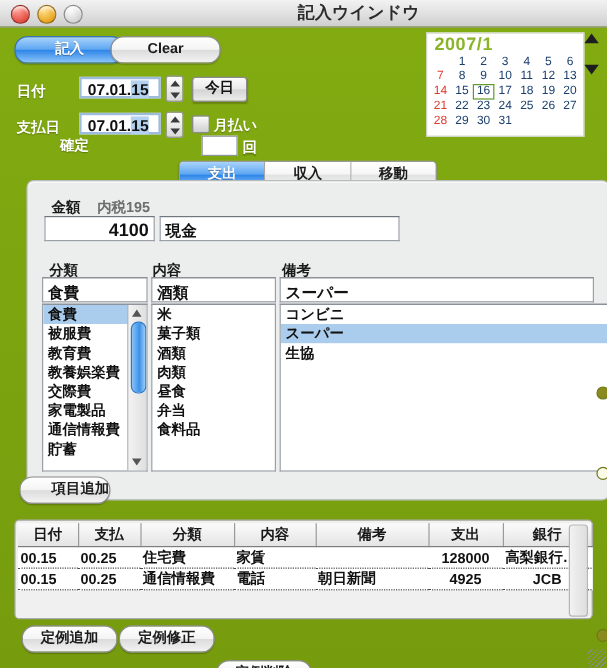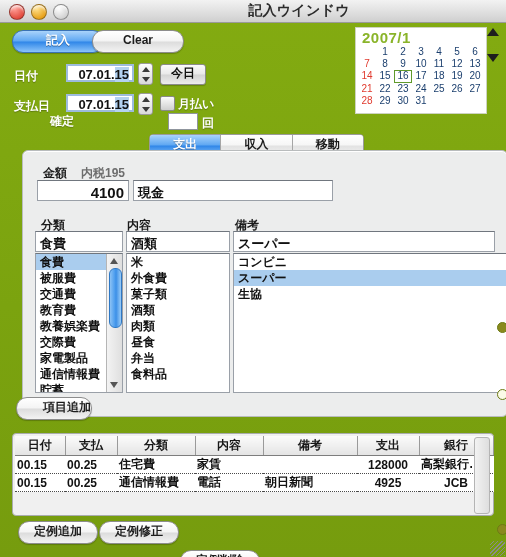--- a/index.html
+++ b/index.html
@@ -56,21 +56,21 @@
   .cal-arrows i.up{border-bottom:8px solid #1e1e1e;}
   .cal-arrows i.dn{border-top:8px solid #1e1e1e;}
 
   
   .lbl{position:absolute;color:#fff;font-weight:bold;font-size:12px;
        text-shadow:0 1px 1px rgba(0,0,0,.28);}
   .tfield{position:absolute;background:#fff;border:1px solid #9aa0a8;
     border-top-color:#767c84;height:18px;line-height:18px;font-size:13px;
     font-weight:bold;color:#111;text-align:right;padding-right:3px;
     box-sizing:border-box;}
-  .tfield.focus{border:2px solid #9dbbdd;}
+  .tfield.focus{border:2px solid #9dbbdd;text-align:center;}
   .selnum{background:#b4d2f0;}
   .stepper{position:absolute;width:13px;height:20px;border:1px solid #9a9a9a;
     border-radius:3px;background:linear-gradient(180deg,#fdfdfd,#d9d9d9);
     display:flex;flex-direction:column;align-items:center;justify-content:space-around;}
   .stepper i{display:block;width:0;height:0;border-left:4px solid transparent;
     border-right:4px solid transparent;}
   .stepper i.up{border-bottom:5px solid #3a3a3a;}
   .stepper i.dn{border-top:5px solid #3a3a3a;}
   .sqbtn{position:absolute;height:19px;line-height:17px;text-align:center;
     font-size:12px;font-weight:bold;color:#111;border:1px solid #8b8b8b;
@@ -249,39 +249,37 @@
     <div class="plbl" style="left:212px;top:66px;">備考</div>
 
     <div class="pfield" style="left:12px;top:80px;width:88px;">食費</div>
     <div class="pfield" style="left:103px;top:80px;width:104px;">酒類</div>
     <div class="pfield" style="left:210px;top:80px;width:262px;">スーパー</div>
 
     <div class="lbox" style="left:12px;top:102px;width:88px;height:140px;">
       <div id="cat-rows" style="position:absolute;left:0;top:0;right:15px;">
           <div class="lrow sel">食費</div>
           <div class="lrow">被服費</div>
-          <div class="lrow">交通費</div>
           <div class="lrow">教育費</div>
           <div class="lrow">教養娯楽費</div>
           <div class="lrow">交際費</div>
           <div class="lrow">家電製品</div>
           <div class="lrow">通信情報費</div>
           <div class="lrow">貯蓄</div>
         </div>
       <div class="sbar">
         <i class="a up"></i>
         <div class="thumb"></div>
         <i class="a dn"></i>
       </div>
     </div>
 
     <div class="lbox" style="left:103px;top:102px;width:104px;height:140px;">
       <div id="con-rows" style="position:absolute;left:0;top:0;right:0;">
           <div class="lrow">米</div>
-          <div class="lrow">外食費</div>
           <div class="lrow">菓子類</div>
           <div class="lrow">酒類</div>
           <div class="lrow">肉類</div>
           <div class="lrow">昼食</div>
           <div class="lrow">弁当</div>
           <div class="lrow">食料品</div>
         </div>
     </div>
 
     <div class="lbox" style="left:210px;top:102px;width:314px;height:140px;">

